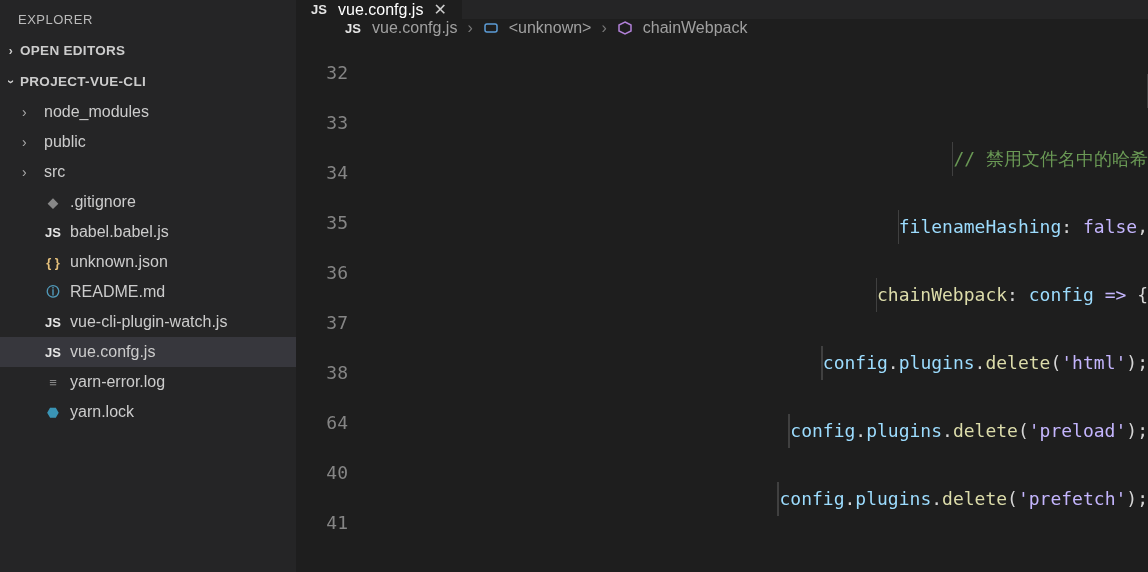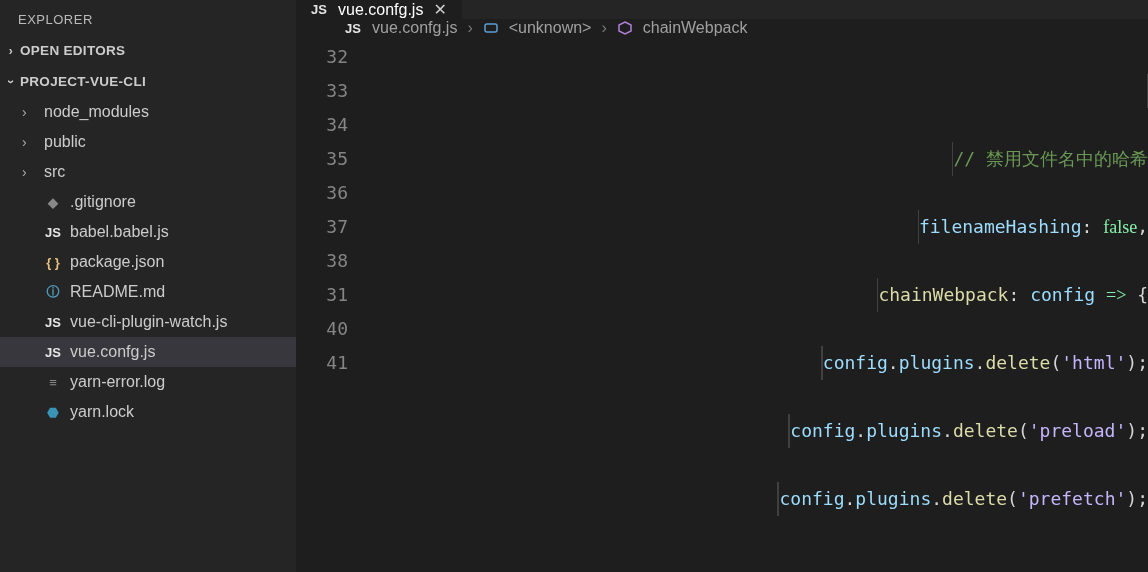--- a/index.html
+++ b/index.html
@@ -123,34 +123,34 @@
   font-size: 18px;
   line-height: 34px;
   padding-top: 2px;
 }
 .gutter {
   width: 80px;
   text-align: right;
   color: #858585;
   padding-right: 28px;
 }
-.gutter div { height: 34px; }
+.gutter div { height: 34px; margin-top: 16px; }
 .code {
   flex: 1;
   color: #d4d4d4;
   white-space: pre;
 }
 .code-line {
   height: 34px;
   display: flex;
   justify-content: flex-end;
 }
 .tok-comment { color: #6a9955; }
 .tok-prop { color: #9cdcfe; }
-.tok-key { color: #86efac; font-family: Liberation Serif, serif; }
+.tok-key { color: #c4b5fd; }
 .tok-func { color: #dcdcaa; }
 .tok-str { color: #c4b5fd; }
 .tok-punc { color: #d4d4d4; }
 .tok-var { color: #9cdcfe; }
 .guide {
   display: inline-block;
   width: 1px;
   height: 34px;
   background: #404040;
   vertical-align: top;
@@ -188,21 +188,21 @@
       <span>.gitignore</span>
     </div>
     <div class="tree-item">
       <span class="arrow"></span>
       <span class="file-icon ic-js">JS</span>
       <span>babel.babel.js</span>
     </div>
     <div class="tree-item">
       <span class="arrow"></span>
       <span class="file-icon ic-json">{ }</span>
-      <span>package.json</span>
+      <span>unknown.json</span>
     </div>
     <div class="tree-item">
       <span class="arrow"></span>
       <span class="file-icon ic-readme">ⓘ</span>
       <span>README.md</span>
     </div>
     <div class="tree-item">
       <span class="arrow"></span>
       <span class="file-icon ic-js">JS</span>
       <span>vue-cli-plugin-watch.js</span>
@@ -254,21 +254,21 @@
 
   <div class="editor">
     <div class="gutter">
       <div>32</div>
       <div>33</div>
       <div>34</div>
       <div>35</div>
       <div>36</div>
       <div>37</div>
       <div>38</div>
-      <div>31</div>
+      <div>64</div>
       <div>40</div>
       <div>41</div>
     </div>
     <div class="code">
 <div class="code-line"><span class="guide"></span></div>
 <div class="code-line"><span class="guide"></span>    <span class="tok-comment">// 禁用文件名中的哈希</span></div>
 <div class="code-line"><span class="guide"></span>    <span class="tok-prop">filenameHashing</span><span class="tok-punc">: </span><span class="tok-key">false</span><span class="tok-punc">,</span></div>
 <div class="code-line"><span class="guide"></span>    <span class="tok-func">chainWebpack</span><span class="tok-punc">: </span><span class="tok-var">config</span><span class="tok-punc"> </span><span class="tok-key">=&gt;</span><span class="tok-punc"> {</span></div>
 <div class="code-line"><span class="guide"></span>    <span class="guide"></span>    <span class="tok-var">config</span><span class="tok-punc">.</span><span class="tok-var">plugins</span><span class="tok-punc">.</span><span class="tok-func">delete</span><span class="tok-punc">(</span><span class="tok-str">'html'</span><span class="tok-punc">);</span></div>
 <div class="code-line"><span class="guide"></span>    <span class="guide"></span>    <span class="tok-var">config</span><span class="tok-punc">.</span><span class="tok-var">plugins</span><span class="tok-punc">.</span><span class="tok-func">delete</span><span class="tok-punc">(</span><span class="tok-str">'preload'</span><span class="tok-punc">);</span></div>

